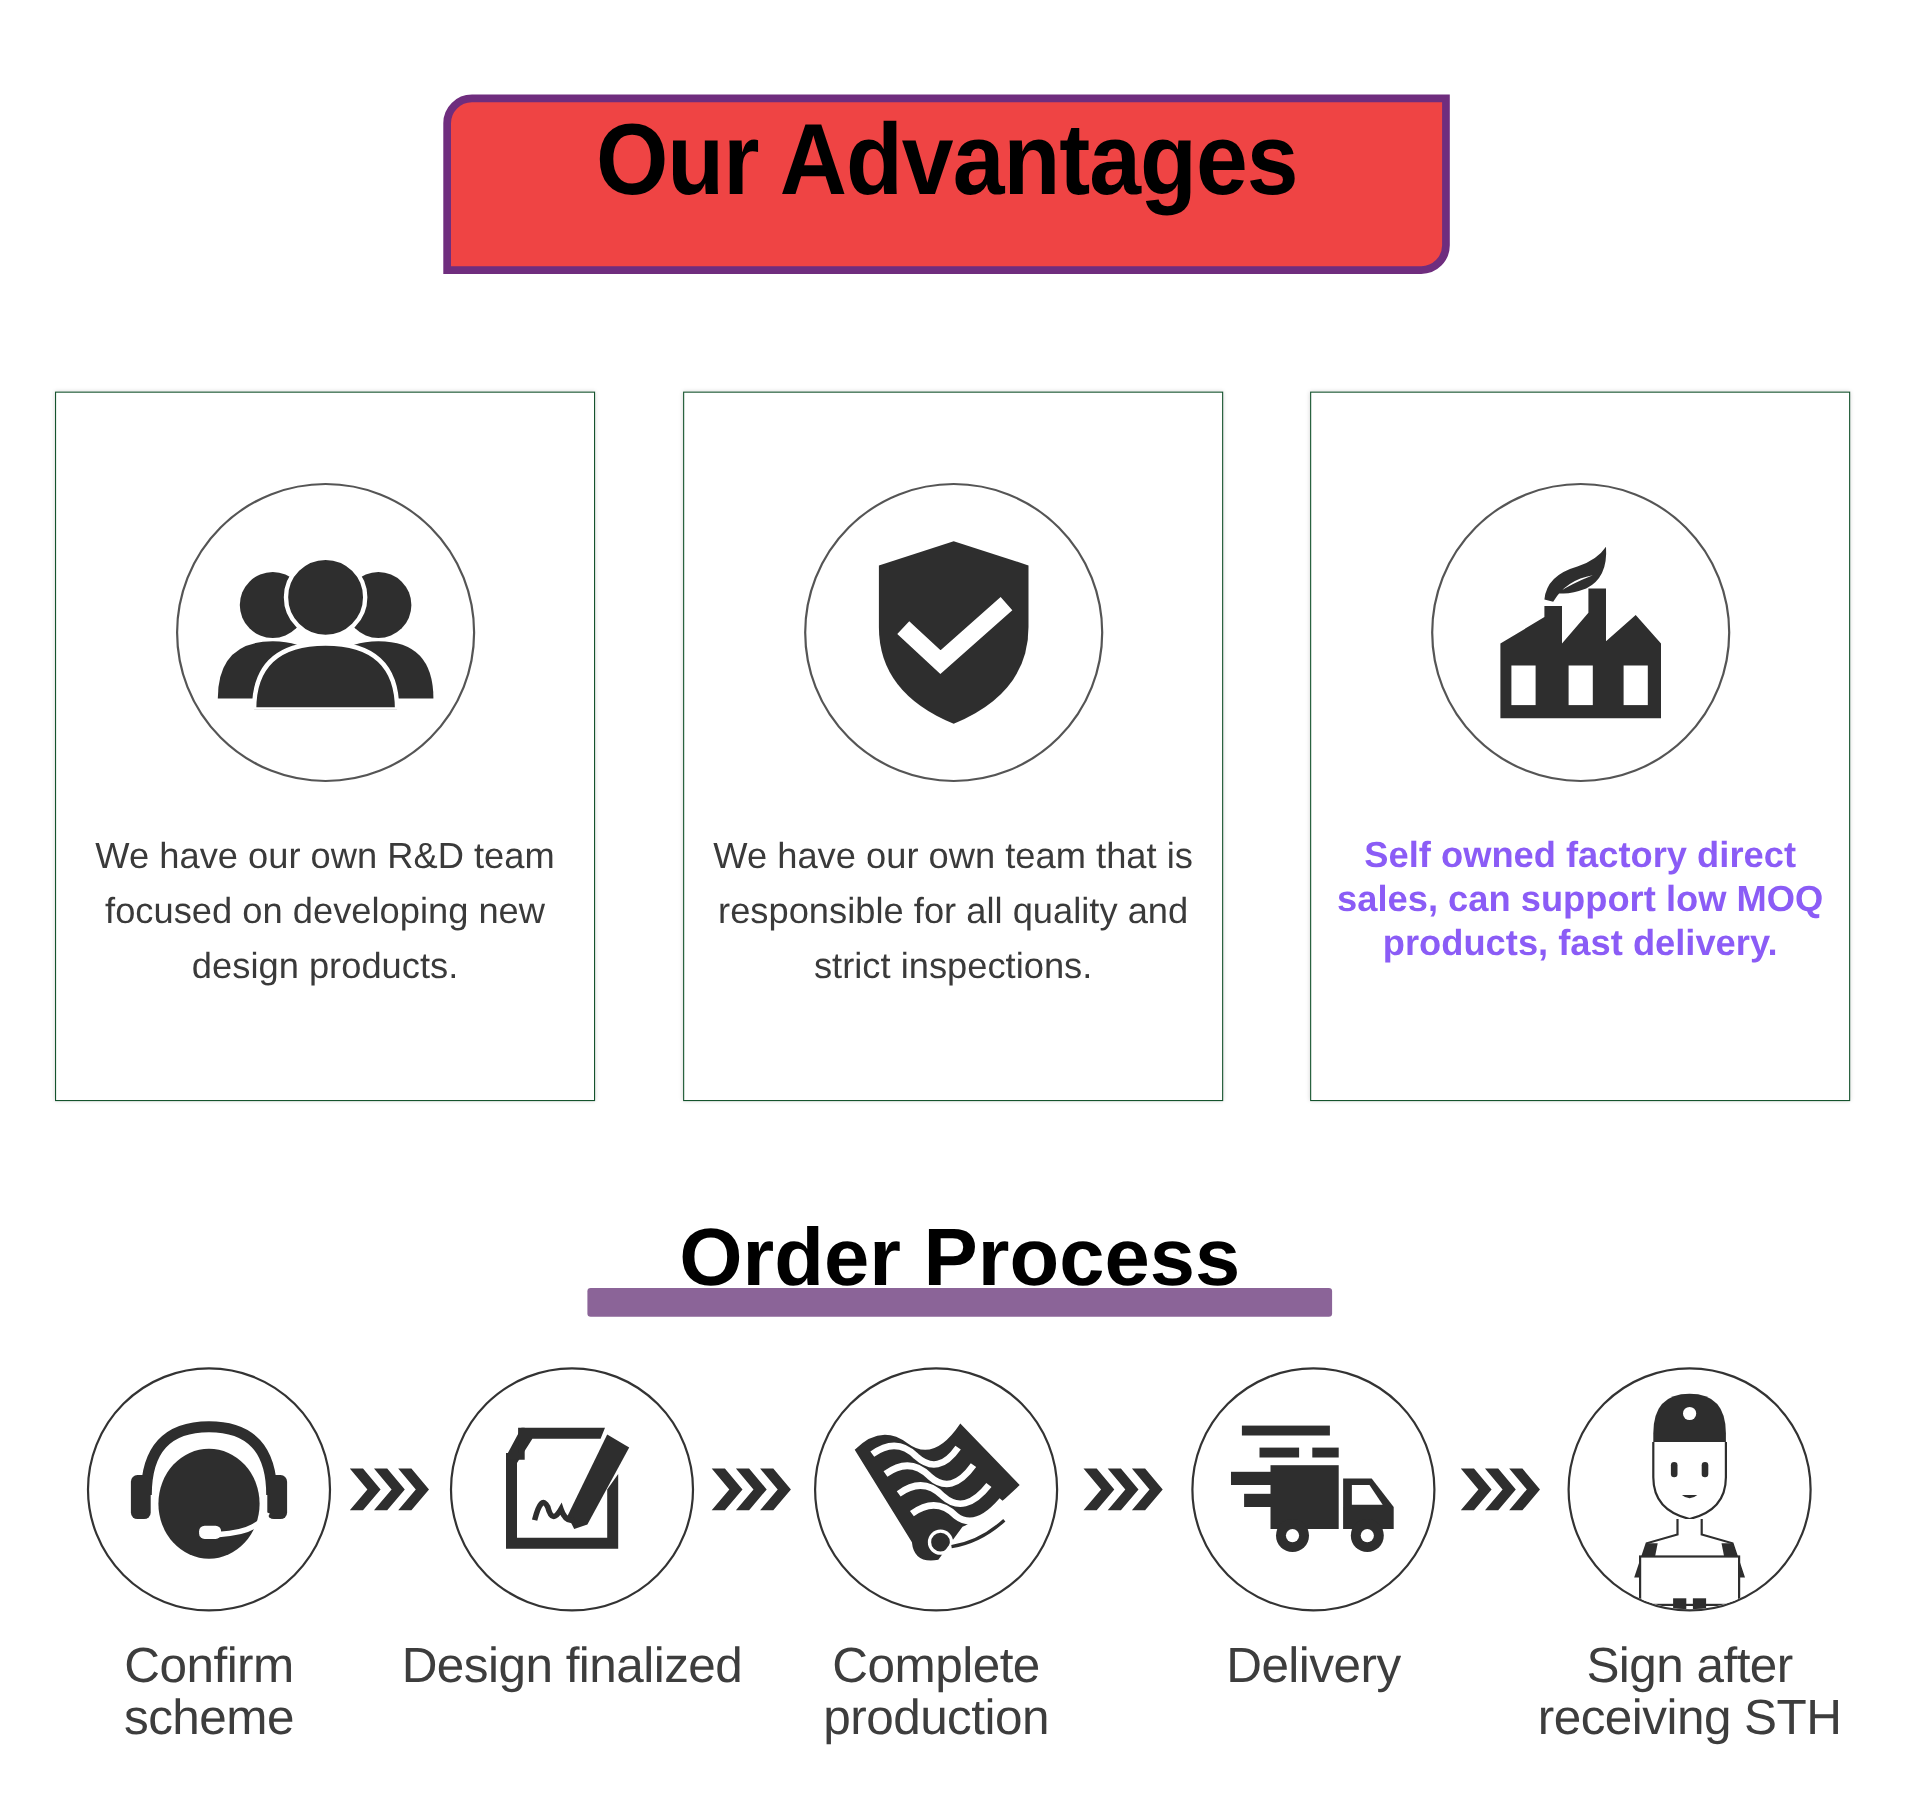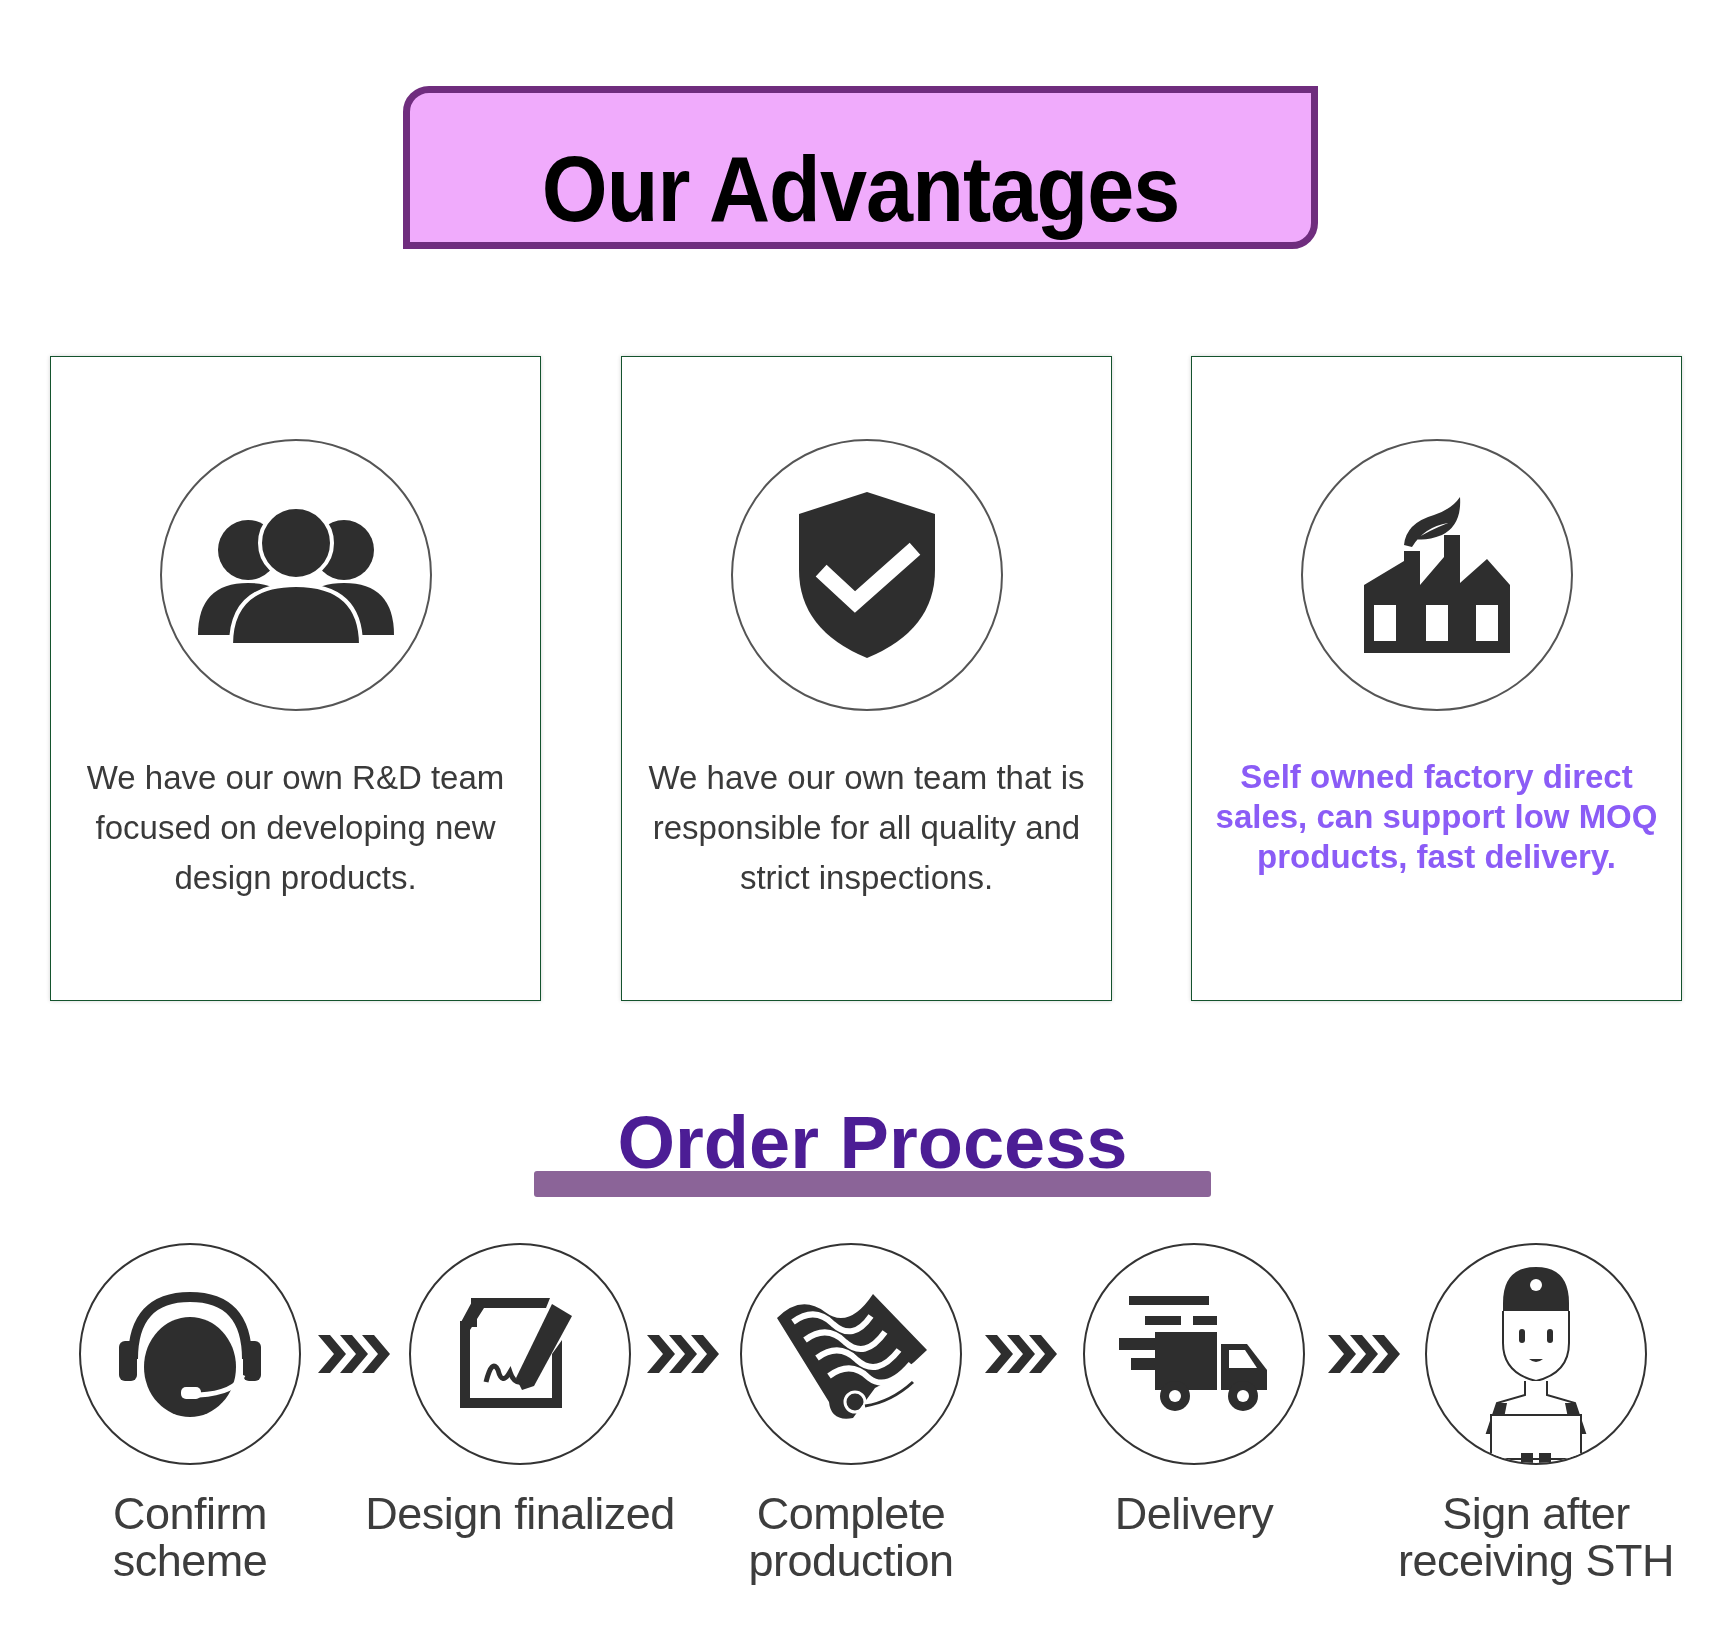--- a/index.html
+++ b/index.html
@@ -1,22 +1,22 @@
 <!DOCTYPE html>
 <html><head>
 <meta charset="utf-8">
 <style>
   * { margin:0; padding:0; box-sizing:border-box; }
   html, body { width:1733px; height:1652px; background:#ffffff; overflow:hidden; }
   body { position:relative; font-family:"Liberation Sans", sans-serif; color:#333; }
 
   .title-box {
     position:absolute; left:403px; top:86px; width:915px; height:163px;
-    background:#f0abfc; border:7px solid #6f2d7e; border-radius:26px 0 26px 0;
-    display:flex; align-items:flex-end; justify-content:center;
+    background:#ef4444; border:7px solid #6f2d7e; border-radius:26px 0 26px 0;
+    display:flex; align-items:flex-start; justify-content:center;
   }
   .title-box .title-text {
     font-weight:bold; font-size:92px; color:#000; letter-spacing:-1px;
     transform:scaleX(0.92);
   }
 
   .card {
     position:absolute; top:356px; width:491px; height:645px;
     background:#fff; border:1px solid #14532d;
     box-shadow:0 0 4px rgba(0,0,0,0.18);
@@ -28,21 +28,21 @@
   }
   .card .card-text {
     position:absolute; left:10px; right:10px; top:396px;
     text-align:center; font-size:33px; line-height:50px; color:#3a3a3a;
   }
   .card .card-text.bold { font-weight:bold; font-size:33px; line-height:40px; top:400px; color:#8b5cf6; }
   .card-text span { display:block; }
 
   .order-title {
     position:absolute; left:534px; top:1100px; width:677px; text-align:center;
-    font-weight:bold; font-size:74px; color:#4c1d95; z-index:2;
+    font-weight:bold; font-size:74px; color:#000000; z-index:2;
   }
   .order-bar {
     position:absolute; left:534px; top:1171px; width:677px; height:26px;
     background:#8b6498; border-radius:3px;
   }
 
   .step-circle {
     position:absolute; top:1243px; width:222px; height:222px;
     border:2px solid #333; border-radius:50%;
     display:flex; align-items:center; justify-content:center; background:#fff;

